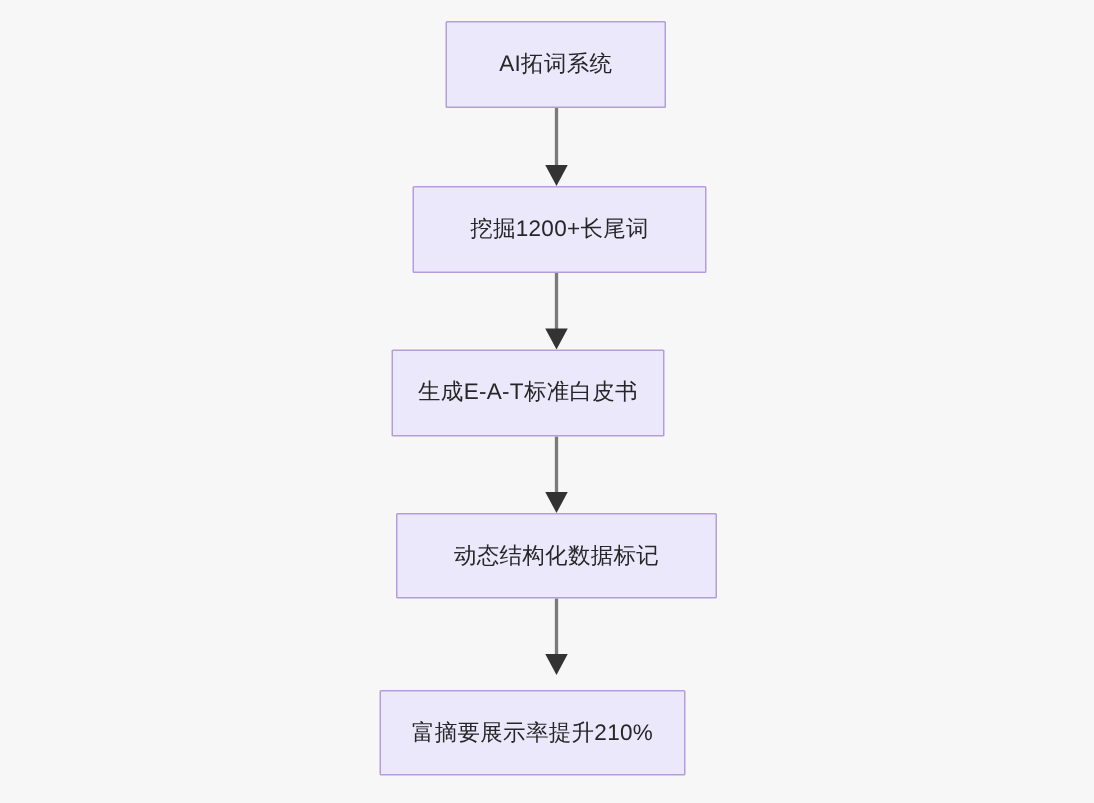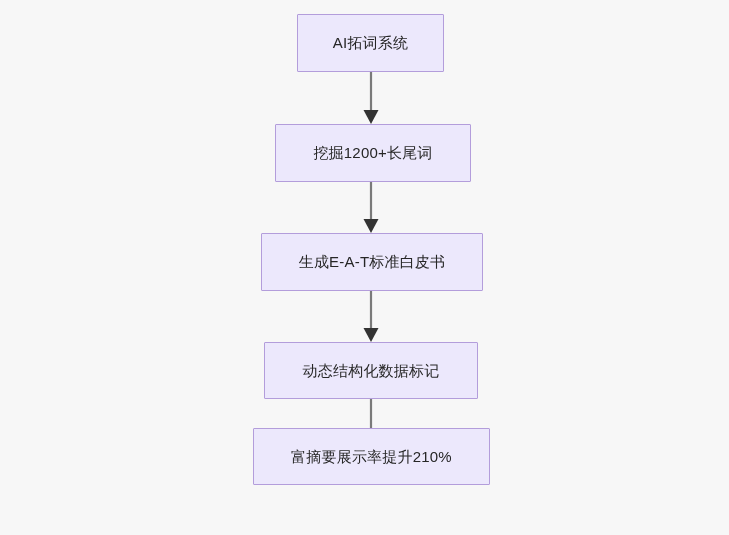--- a/index.html
+++ b/index.html
@@ -80,25 +80,25 @@
   </div>
 
   <div class="node" style="left:297px; top:14px; width:147px; height:58px;">
     <span class="node-label">AI拓词系统</span>
   </div>
 
   <div class="node" style="left:275px; top:124px; width:196px; height:58px;">
     <span class="node-label">挖掘1200+长尾词</span>
   </div>
 
-  <div class="node" style="left:261px; top:233px; width:222px; height:58px;">
+  <div class="node" style="left:261px; top:233px; width:182px; height:58px;">
     <span class="node-label">生成E-A-T标准白皮书</span>
   </div>
 
   <div class="node" style="left:264px; top:342px; width:214px; height:57px;">
     <span class="node-label">动态结构化数据标记</span>
   </div>
 
-  <div class="node" style="left:253px; top:428px; width:237px; height:57px;">
+  <div class="node" style="left:253px; top:460px; width:204px; height:57px;">
     <span class="node-label">富摘要展示率提升210%</span>
   </div>
 
 </div>
 
 </body></html>

